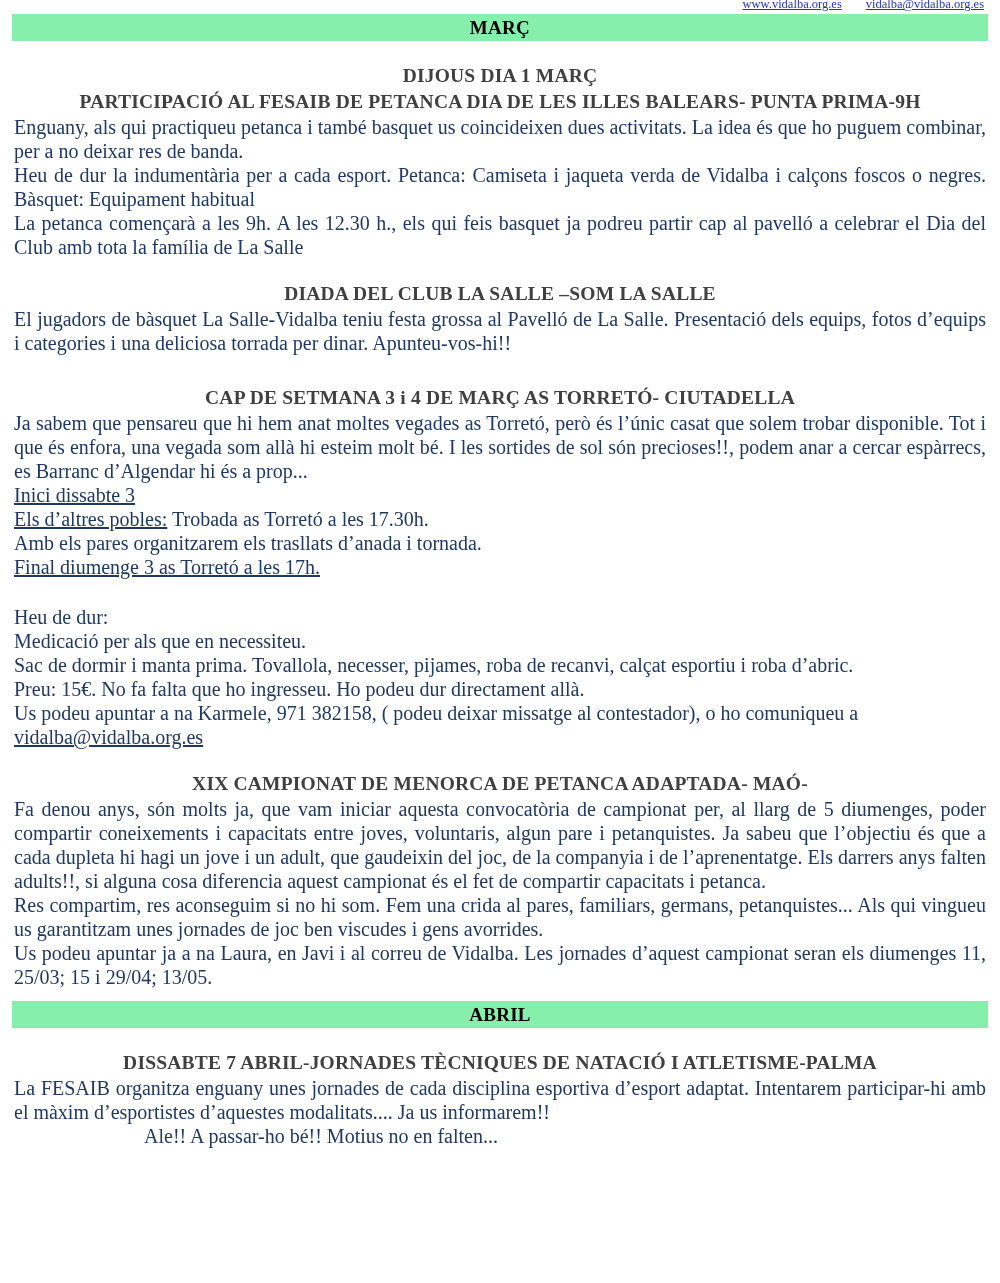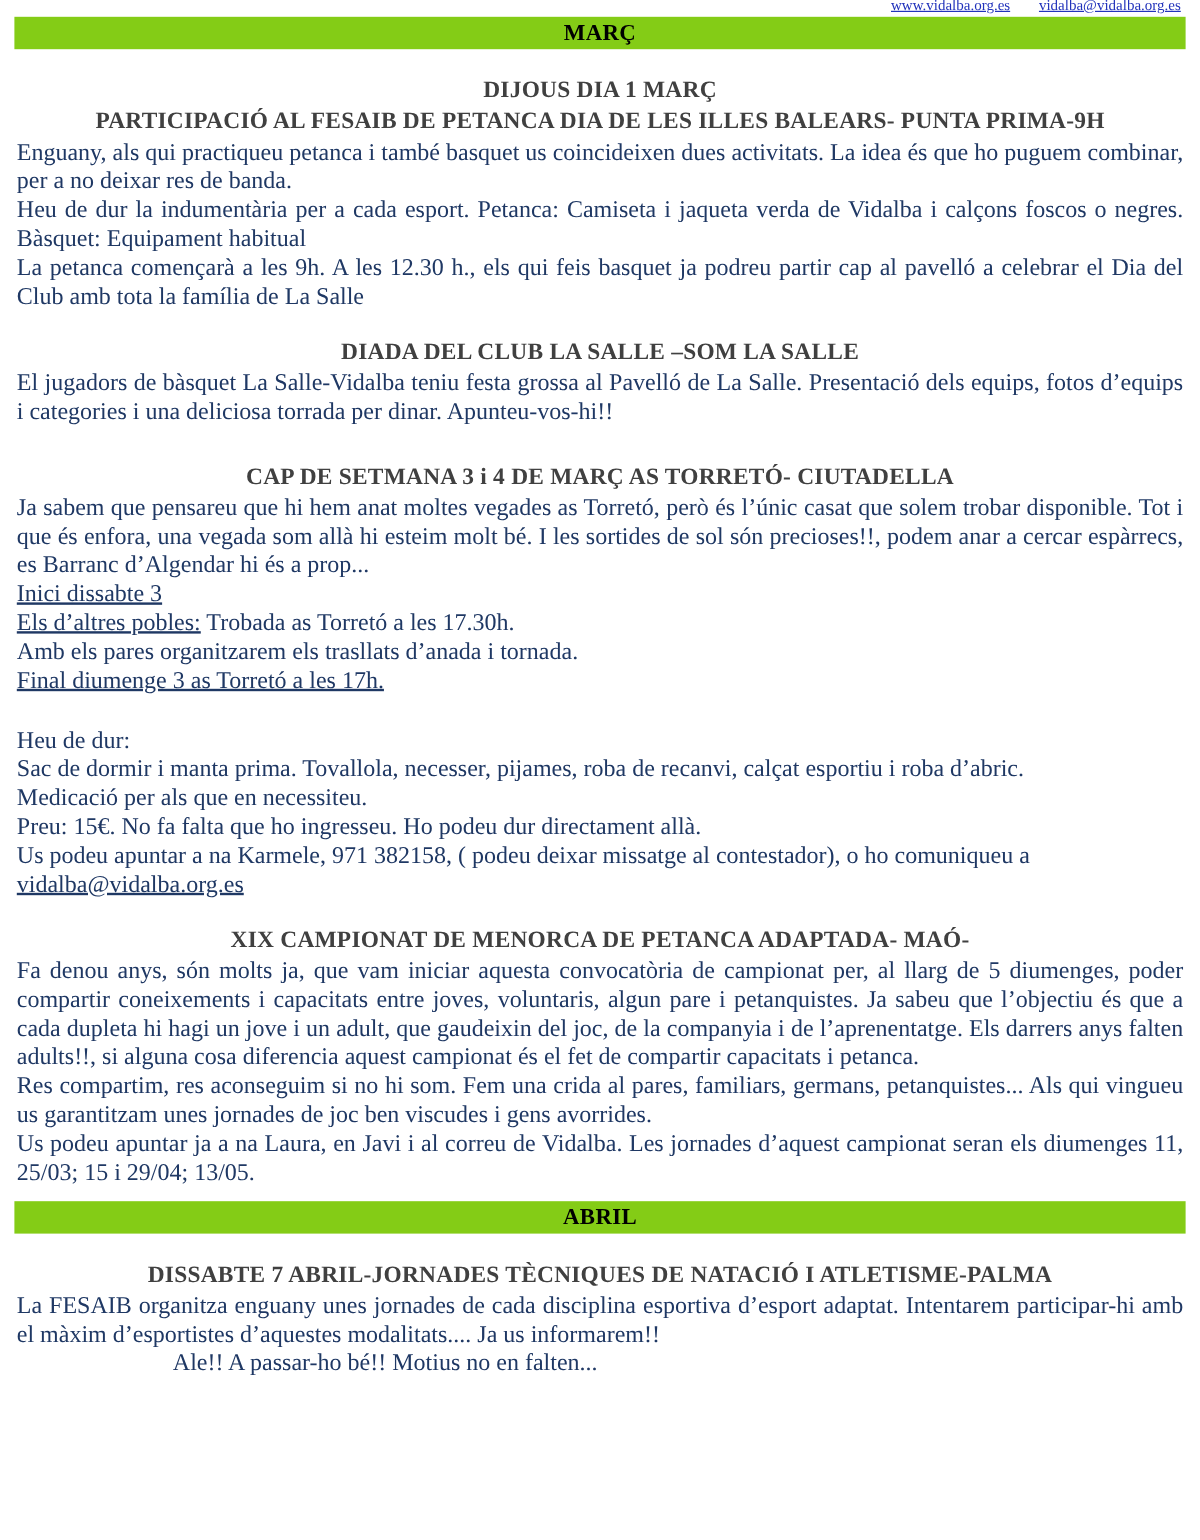--- a/index.html
+++ b/index.html
@@ -39,21 +39,21 @@
     line-height: 13px;
     color: #2233bb;
     text-decoration: underline;
     white-space: nowrap;
   }
 
   
   .month-banner {
     margin: 2px 0 0 0;
     height: 27px;
-    background: #84cc16;
+    background: #86efac;
     display: flex;
     align-items: center;
     justify-content: center;
   }
   .month-banner .label {
     font-family: "Liberation Serif", serif;
     font-weight: bold;
     font-size: 19px;
     letter-spacing: 0.3px;
     color: #000000;
@@ -133,22 +133,22 @@
 
   <div class="body-text"><u class="ul">Els d’altres pobles:</u><span> Trobada as Torretó a  les 17.30h.</span></div>
 
   <div class="body-text">Amb els pares organitzarem els trasllats d’anada i tornada.</div>
 
   <div class="body-text"><u class="ul">Final  diumenge 3 as Torretó a les 17h.</u></div>
 
   <div class="blank-line"></div>
 
   <div class="body-text">Heu de dur:</div>
+  <div class="body-text">Medicació per als que en necessiteu.</div>
   <div class="body-text">Sac de dormir i manta prima. Tovallola, necesser, pijames, roba de recanvi, calçat esportiu i roba d’abric.</div>
-  <div class="body-text">Medicació per als que en necessiteu.</div>
   <div class="body-text">Preu: 15€. No fa falta que ho ingresseu. Ho podeu dur directament allà.</div>
   <div class="body-text">Us podeu apuntar a na Karmele, 971 382158, ( podeu deixar missatge al contestador), o  ho comuniqueu a</div>
   <div class="body-text"><a class="inline-link" href="#">vidalba@vidalba.org.es</a></div>
 
   <div class="spacer-md"></div>
 
   <div class="evt-title">XIX CAMPIONAT DE MENORCA DE PETANCA ADAPTADA- MAÓ-</div>
   <p class="body-text justify">Fa  denou anys, són molts ja, que vam iniciar aquesta convocatòria de campionat per, al llarg de 5 diumenges,  poder compartir coneixements i capacitats entre joves, voluntaris, algun pare i petanquistes. Ja sabeu que l’objectiu és que a cada dupleta hi hagi un jove i un adult, que gaudeixin del joc, de la companyia i de l’aprenentatge. Els darrers anys falten adults!!, si alguna cosa diferencia aquest campionat és el fet de compartir capacitats i petanca.</p>
   <p class="body-text justify">Res compartim, res aconseguim si no hi som. Fem una crida al pares, familiars, germans, petanquistes... Als qui vingueu us garantitzam unes jornades de joc ben viscudes i gens avorrides.</p>
   <p class="body-text justify">Us podeu apuntar ja a na Laura, en Javi i al correu de Vidalba. Les jornades d’aquest campionat seran els diumenges 11, 25/03;  15 i 29/04; 13/05.</p>

